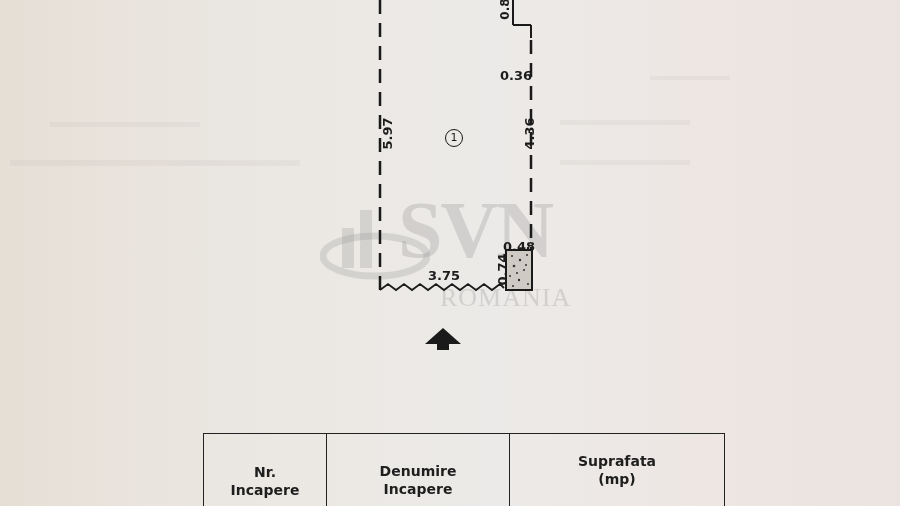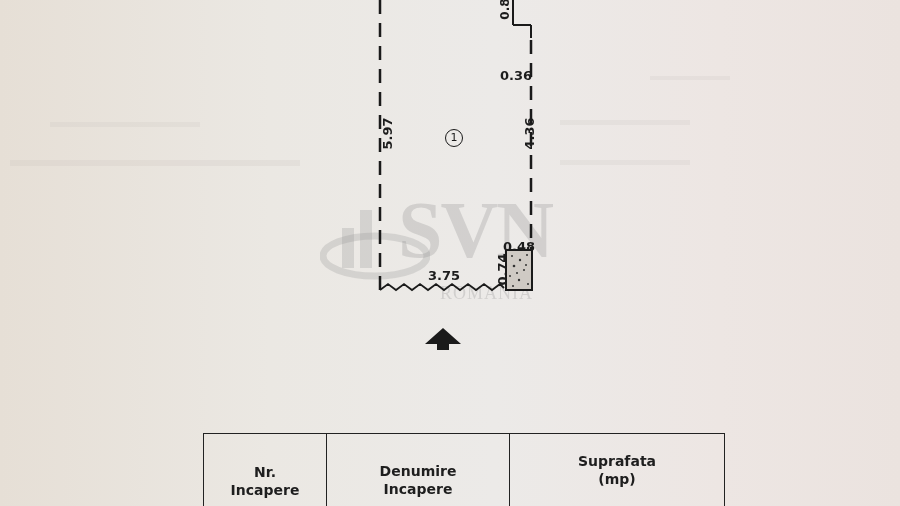--- a/index.html
+++ b/index.html
@@ -24,21 +24,21 @@
 <div class="bleed" style="left:560px;top:150px;width:130px;height:10px;border-bottom:5px solid rgba(200,193,186,.35);"></div>
 <div class="bleed" style="left:650px;top:68px;width:80px;height:8px;border-bottom:4px solid rgba(200,193,186,.35);"></div>
 
 <div>
   <svg class="abs" style="left:320px;top:198px;" width="110" height="90">
     <ellipse cx="55" cy="58" rx="52" ry="20" fill="none" stroke="rgba(150,150,150,.28)" stroke-width="7"></ellipse>
     <rect x="22" y="30" width="12" height="40" fill="rgba(150,150,150,.28)"></rect>
     <rect x="40" y="12" width="12" height="58" fill="rgba(150,150,150,.28)"></rect>
   </svg>
   <div class="wm" style="left:398px;top:190px;font-size:80px;font-weight:bold;letter-spacing:-2px;line-height:80px;">SVN</div>
-  <div class="wm" style="left:440px;top:283px;font-size:18px;letter-spacing:1px;">ROMANIA</div>
+  <div class="wm" style="left:440px;top:283px;font-size:26px;letter-spacing:1px;">ROMANIA</div>
 </div>
 
 <svg class="abs" style="left:0;top:0;" width="900" height="380">
 
   <line x1="380" y1="0" x2="380" y2="290" stroke="#1a1a1a" stroke-width="2.5" stroke-dasharray="14,9"></line>
 
   <line x1="531" y1="40" x2="531" y2="250" stroke="#1a1a1a" stroke-width="2.5" stroke-dasharray="14,9"></line>
 
   <line x1="513" y1="0" x2="513" y2="25" stroke="#1a1a1a" stroke-width="2"></line>
   <line x1="513" y1="25" x2="531" y2="25" stroke="#1a1a1a" stroke-width="2"></line>

